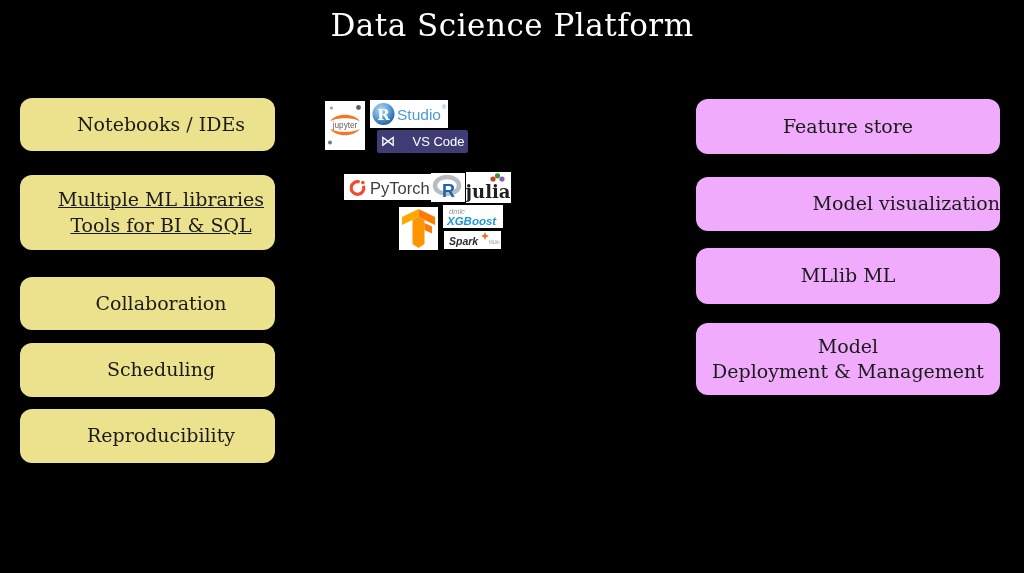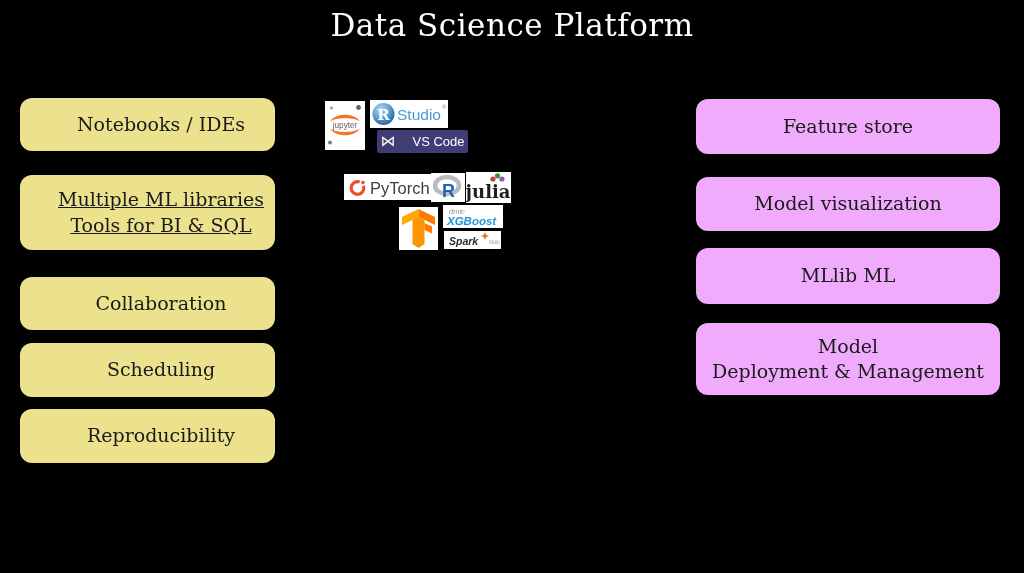--- a/index.html
+++ b/index.html
@@ -19,21 +19,21 @@
     text-align:center; line-height:1.32;
   }
   .box.yellow { background:#ece28e; left:20px;  width:228px;padding-left:27px; }
   .box.orange { background:#f0abfc; left:696px; width:304px; }
   #bl0 { top:98px;  height:53px; }
   #bl1 { top:175px; height:75px;text-decoration:underline; }
   #bl2 { top:277px; height:53px; }
   #bl3 { top:343px; height:54px; }
   #bl4 { top:409px; height:54px; }
   #br0 { top:99px;  height:55px; }
-  #br1 { top:177px; height:54px; }
+  #br1 { top:177px; height:54px;align-items:flex-end; }
   #br2 { top:248px; height:56px; }
   #br3 { top:323px; height:72px; }
   .logo { position:absolute; }
   .logo svg { display:block; width:100%; height:100%; }
   #jupyter    { left:325px; top:101px; width:40px;  height:49px; }
   #rstudio    { left:370px; top:100px; width:78px;  height:28px; }
   #vscode     { left:377px; top:130px; width:91px;  height:23px;
                 background:#403d76; border-radius:2px;
                 display:flex; align-items:center; justify-content:center; gap:5px;
                 color:#ffffff; font-family:"Liberation Sans", sans-serif; }

